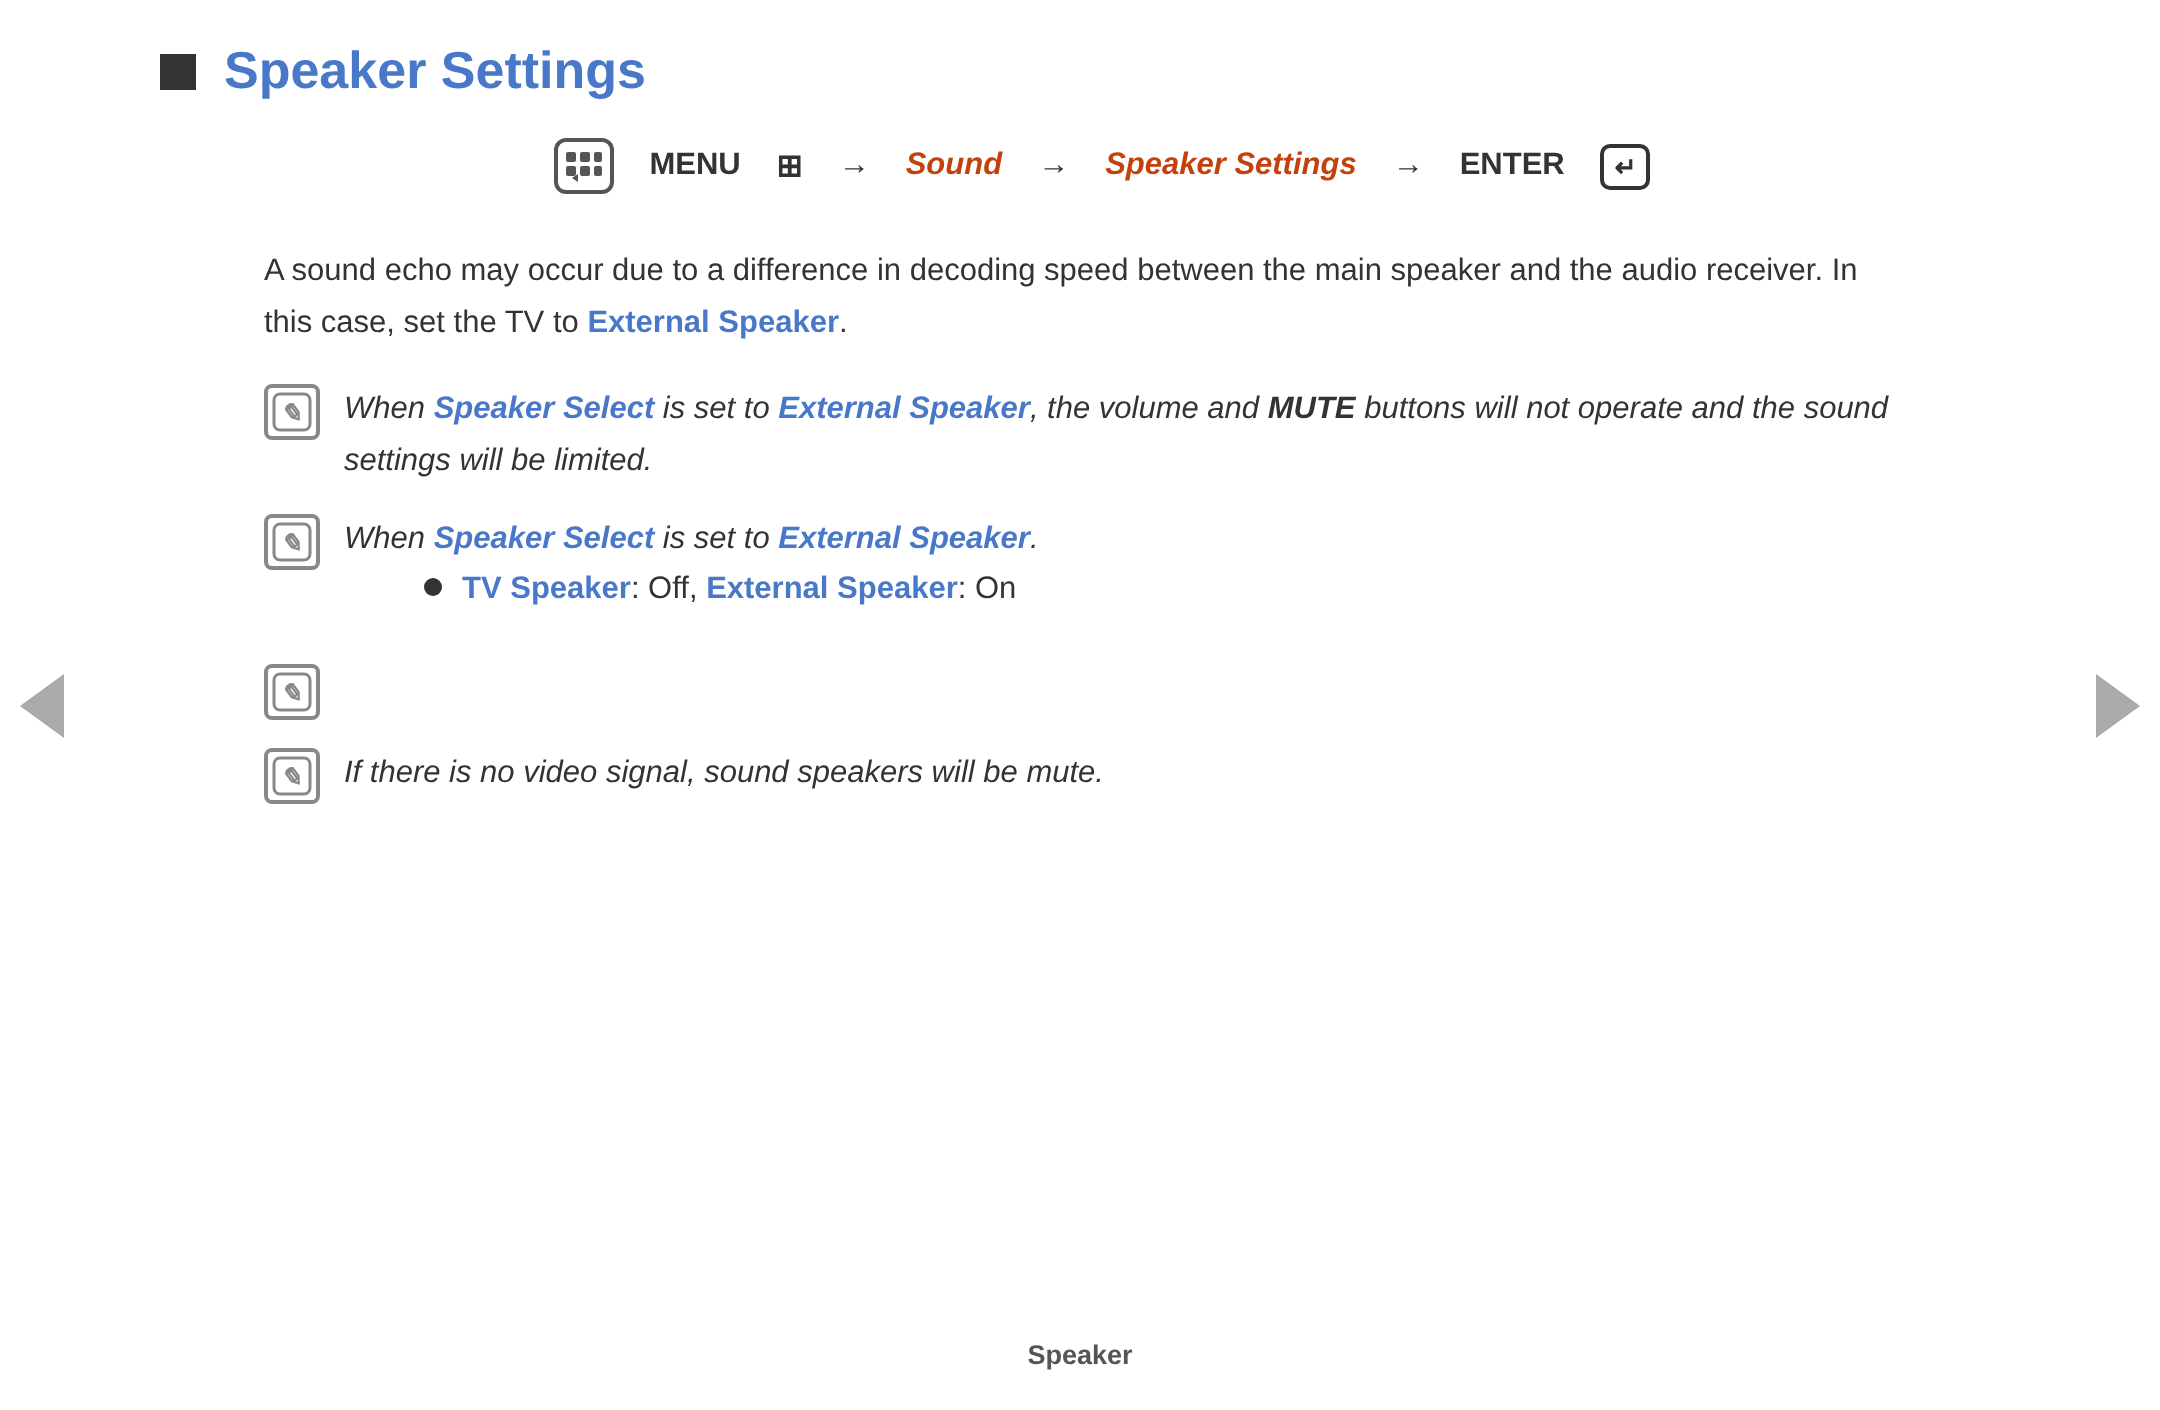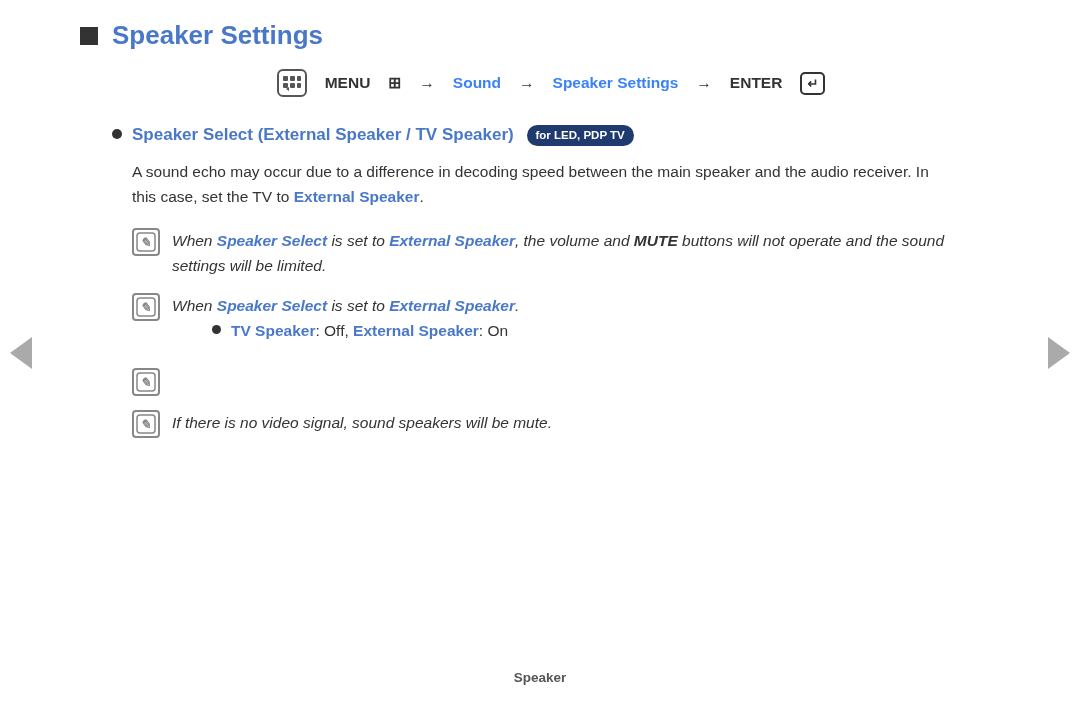--- a/index.html
+++ b/index.html
@@ -61,21 +61,22 @@
       border: 2px solid #555;
       border-radius: 6px;
       width: 30px;
       height: 28px;
       font-size: 13px;
       color: #555;
       font-weight: 900;
     }
 
     .menu-blue {
-      color: #3b82f6;
+      color: #c2410c;
+      font-style: italic;
     }
 
     .menu-arrow {
       color: #333;
       font-weight: 700;
     }
 
     .enter-icon {
       display: inline-flex;
       align-items: center;
@@ -274,27 +275,20 @@
     <span class="menu-arrow">→</span>
     <span class="menu-blue">Sound</span>
     <span class="menu-arrow">→</span>
     <span class="menu-blue">Speaker Settings</span>
     <span class="menu-arrow">→</span>
     <span>ENTER</span>
     <span class="enter-icon">↵</span>
   </div>
 
   <div class="bullet-section">
-    <div class="main-bullet">
-      <div class="bullet-dot"></div>
-      <span class="main-bullet-text">
-        <span>Speaker Select (External Speaker / TV Speaker)</span>
-        <span class="badge">for LED, PDP TV</span>
-      </span>
-    </div>
 
     <div class="description-text">
       A sound echo may occur due to a difference in decoding speed between
       the main speaker and the audio receiver. In this case, set the TV to <span class="blue-text">External
       Speaker</span>.
     </div>
 
     <div class="notes-section">
 
       <div class="note-item">

